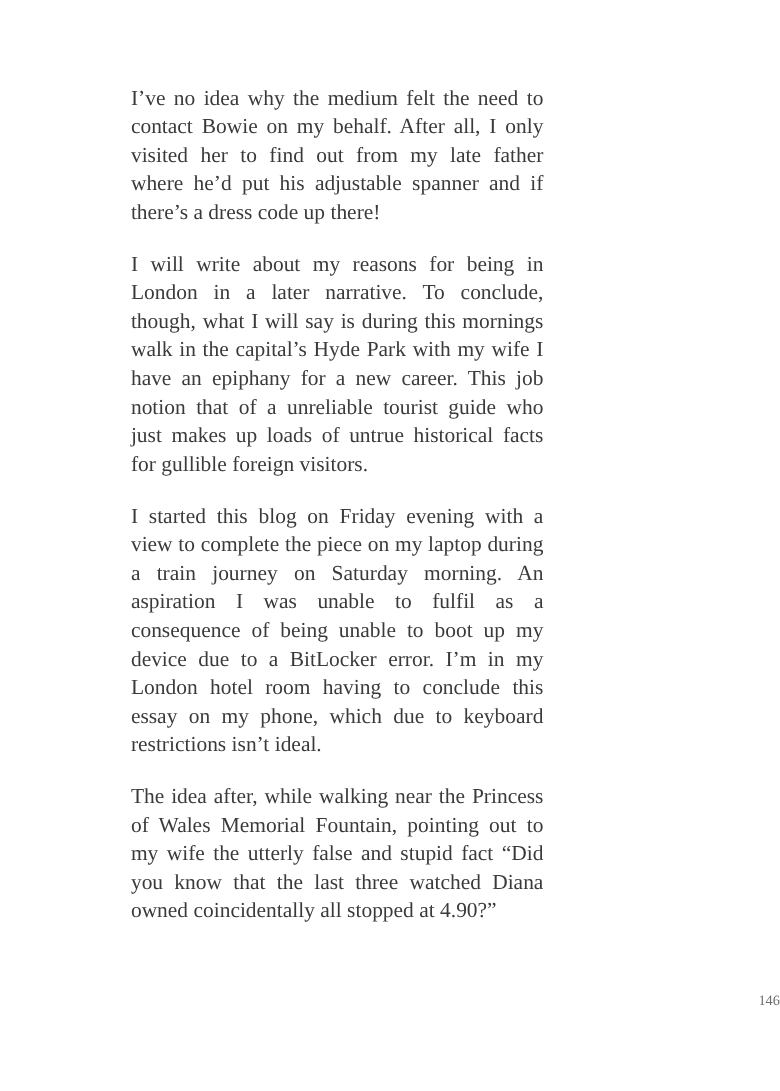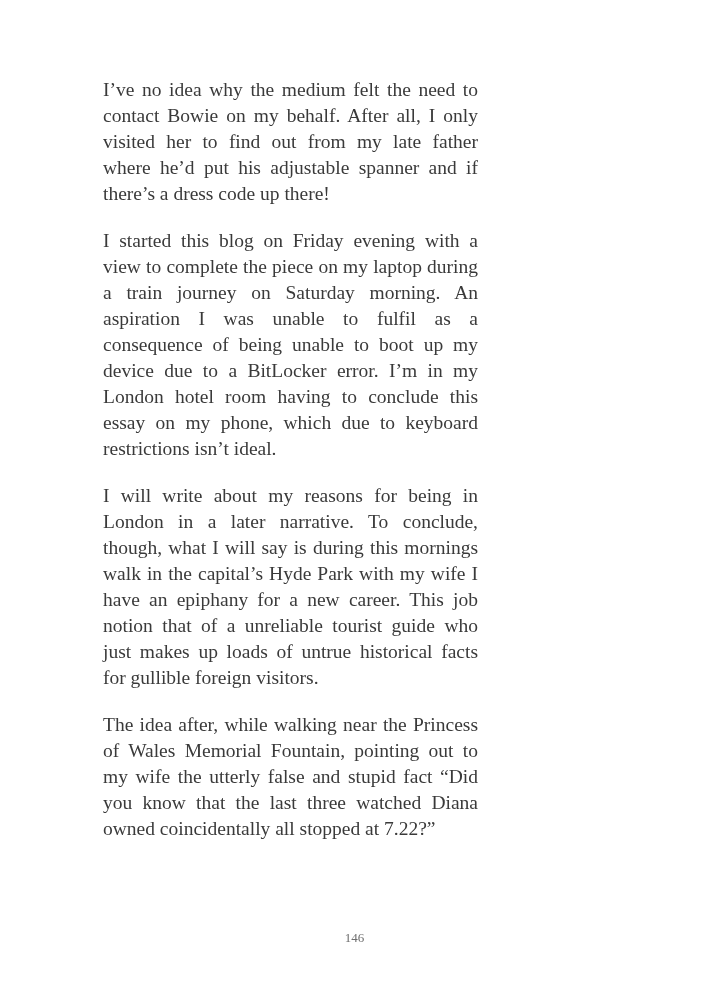--- a/index.html
+++ b/index.html
@@ -16,48 +16,48 @@
   }
   .page {
     width: 709px;
     height: 992px;
     background: #ffffff;
     position: relative;
   }
   .content {
     position: absolute;
     top: 0;
-    left: 0;
+    left: 16px;
     box-sizing: border-box;
     width: 581px;
     padding: 77px 103px 0 103px;
   }
   .content p {
     margin: 0 0 21px 0;
     font-size: 19.5px;
     line-height: 26px;
     color: #3a3a3a;
     text-align: justify;
     text-justify: inter-word;
   }
   .page-footer {
     position: absolute;
-    top: 930px;
+    top: 902px;
     left: 0;
     width: 709px;
-    text-align: center;
+    text-align: right;
     font-size: 13px;
     line-height: 16px;
     color: #6e6e6e;
   }
 </style>
 </head>
 <body>
 
 <div class="page">
   <div class="content">
     <p>I’ve no idea why the medium felt the need to contact Bowie on my behalf. After all, I only visited her to find out from my late father where he’d put his adjustable spanner and if there’s a dress code up there!</p>
+    <p>I will write about my reasons for being in London in a later narrative. To conclude, though, what I will say is during this mornings walk in the capital’s Hyde Park with my wife I have an epiphany for a new career. This job notion that of a unreliable tourist guide who just makes up loads of untrue historical facts for gullible foreign visitors.</p>
     <p>I started this blog on Friday evening with a view to complete the piece on my laptop during a train journey on Saturday morning. An aspiration I was unable to fulfil as a consequence of being unable to boot up my device due to a BitLocker error. I’m in my London hotel room having to conclude this essay on my phone, which due to keyboard restrictions isn’t ideal.</p>
-    <p>I will write about my reasons for being in London in a later narrative. To conclude, though, what I will say is during this mornings walk in the capital’s Hyde Park with my wife I have an epiphany for a new career. This job notion that of a unreliable tourist guide who just makes up loads of untrue historical facts for gullible foreign visitors.</p>
-    <p>The idea after, while walking near the Princess of Wales Memorial Fountain, pointing out to my wife the utterly false and stupid fact “Did you know that the last three watched Diana owned coincidentally all stopped at 7.22?”</p>
+    <p>The idea after, while walking near the Princess of Wales Memorial Fountain, pointing out to my wife the utterly false and stupid fact “Did you know that the last three watched Diana owned coincidentally all stopped at 4.90?”</p>
   </div>
   <div class="page-footer">146</div>
 </div>
 
 </body></html>

